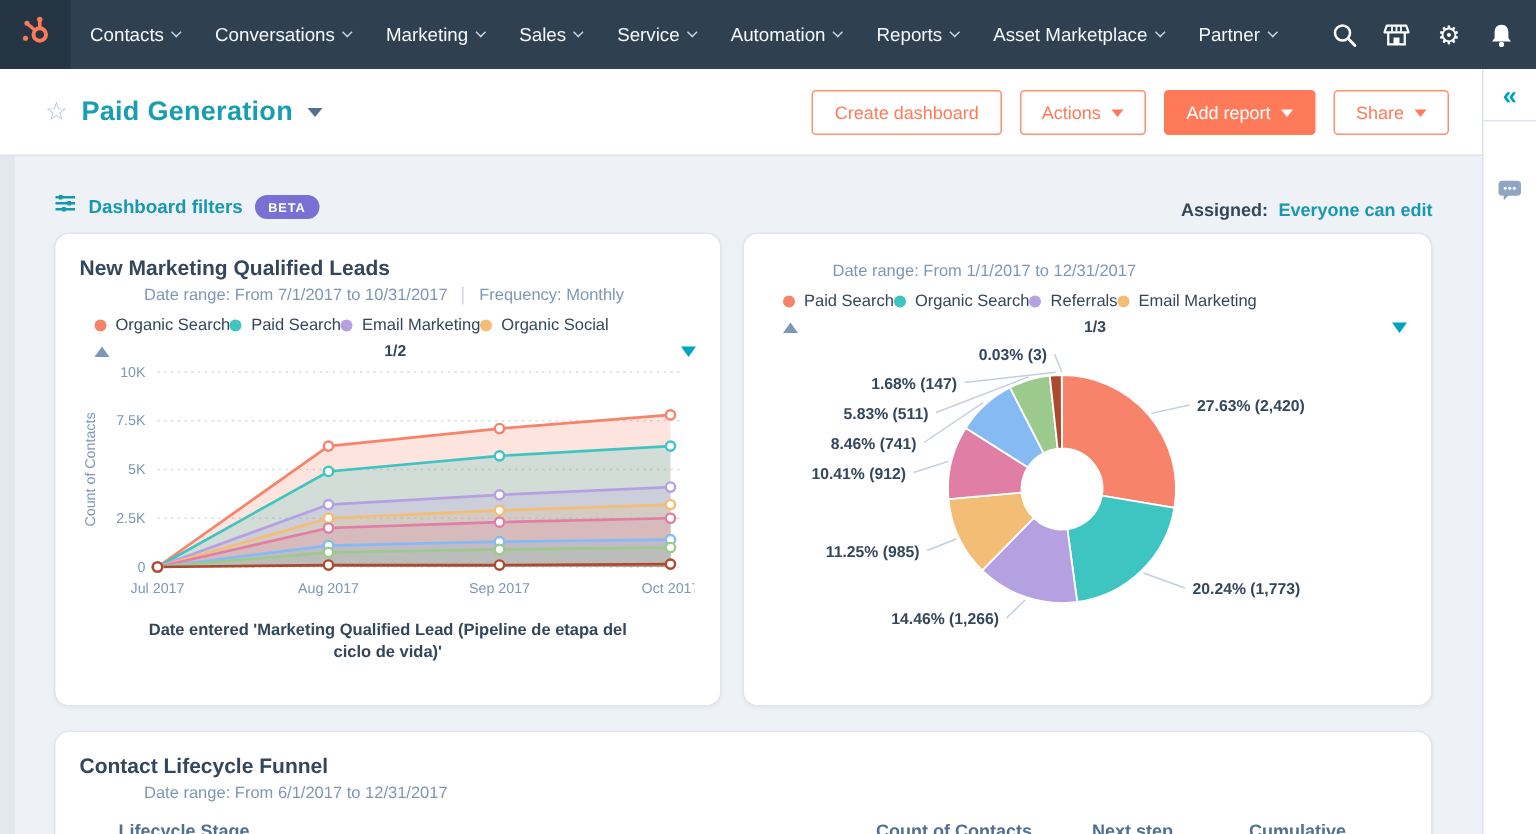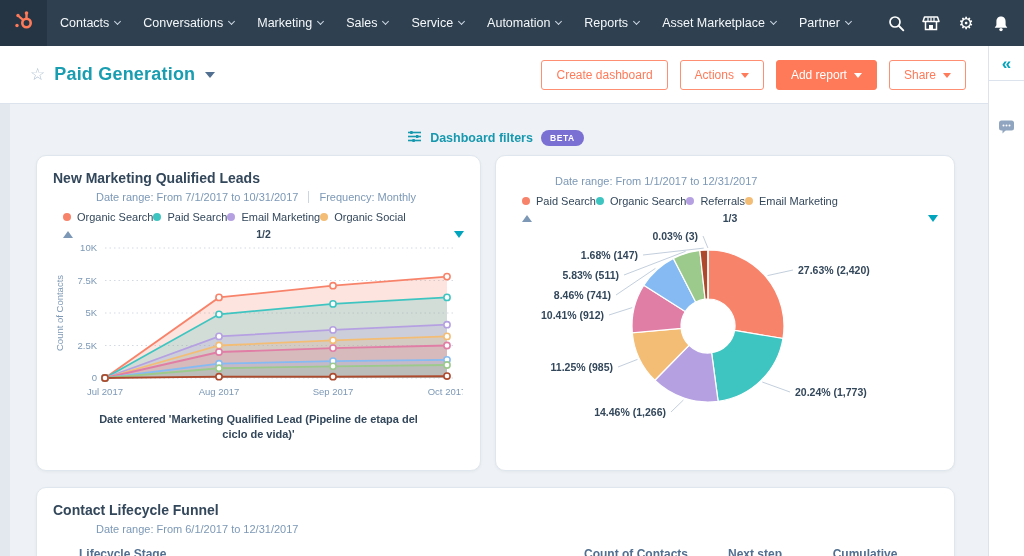--- a/index.html
+++ b/index.html
@@ -29,21 +29,21 @@
   .btn-caret { width:0; height:0; border-left:4px solid transparent; border-right:4px solid transparent; border-top:5px solid currentColor; margin-top:1px; }
 
   
   .rail { position:absolute; top:46px; right:0; width:36px; bottom:0; background:#fff; border-left:1px solid #dde3ec; z-index:25; display:flex; flex-direction:column; align-items:center; }
   .rail-collapse { color:#00a4bd; font-size:17px; font-weight:bold; padding:8px 0 6px; cursor:pointer; }
   .rail-divider { width:36px; height:1px; background:#dde3ec; }
   .rail-comment { margin-top:38px; cursor:pointer; }
 
   
   .left-strip { position:absolute; top:104px; left:0; width:10px; bottom:0; background:#e3e8ee; }
-  .filters-row { position:absolute; top:129px; left:36px; width:919px; display:flex; align-items:center;flex-direction:column; }
+  .filters-row { position:absolute; top:129px; left:36px; width:919px; display:flex; align-items:flex-end; }
   .filters-left { display:flex; align-items:center; gap:8px; cursor:pointer; }
   .filters-label { color:#1798ae; font-size:12.5px; font-weight:bold; }
   .beta-badge { background:#7a6fd2; color:#fff; font-size:8.5px; font-weight:bold; letter-spacing:.6px; padding:3px 9px; border-radius:9px; }
   .assigned { margin-left:auto; display:flex; align-items:center; gap:7px; }
   .assigned-label { color:#33475b; font-size:12px; font-weight:bold; }
   .assigned-link { color:#1798ae; font-size:12px; font-weight:bold; cursor:pointer; }
 
   .card { position:absolute; background:#fff; border:1px solid #e0e6ed; border-radius:10px; box-shadow:0 1px 3px rgba(45,62,80,.06); padding:14px 16px; }
   .card-title { color:#33475b; font-size:14px; font-weight:bold; }
   .card-meta { display:flex; gap:10px; margin-top:5px; color:#7c98b6; font-size:11px;margin-left:43px; }
@@ -211,20 +211,24 @@
           <line x1="1" y1="2.5" x2="14" y2="2.5" stroke="#1798ae" stroke-width="1.6"></line>
           <line x1="1" y1="6.5" x2="14" y2="6.5" stroke="#1798ae" stroke-width="1.6"></line>
           <line x1="1" y1="10.5" x2="14" y2="10.5" stroke="#1798ae" stroke-width="1.6"></line>
           <rect x="3.2" y="1" width="2.4" height="3" fill="#1798ae"></rect>
           <rect x="9" y="5" width="2.4" height="3" fill="#1798ae"></rect>
           <rect x="5.4" y="9" width="2.4" height="3" fill="#1798ae"></rect>
         </svg>
       </span>
       <span class="filters-label">Dashboard filters</span>
       <span class="beta-badge">BETA</span>
+    </div>
+    <div class="assigned">
+      <span class="assigned-label">Assigned:</span>
+      <span class="assigned-link">Everyone can edit</span>
     </div>
   </div>
 
   <div class="card card-mql-leads">
     <div class="card-title">New Marketing Qualified Leads</div>
     <div class="card-meta">
       <span>Date range: From 7/1/2017 to 10/31/2017</span>
       <span class="meta-sep"></span>
       <span>Frequency: Monthly</span>
     </div>

